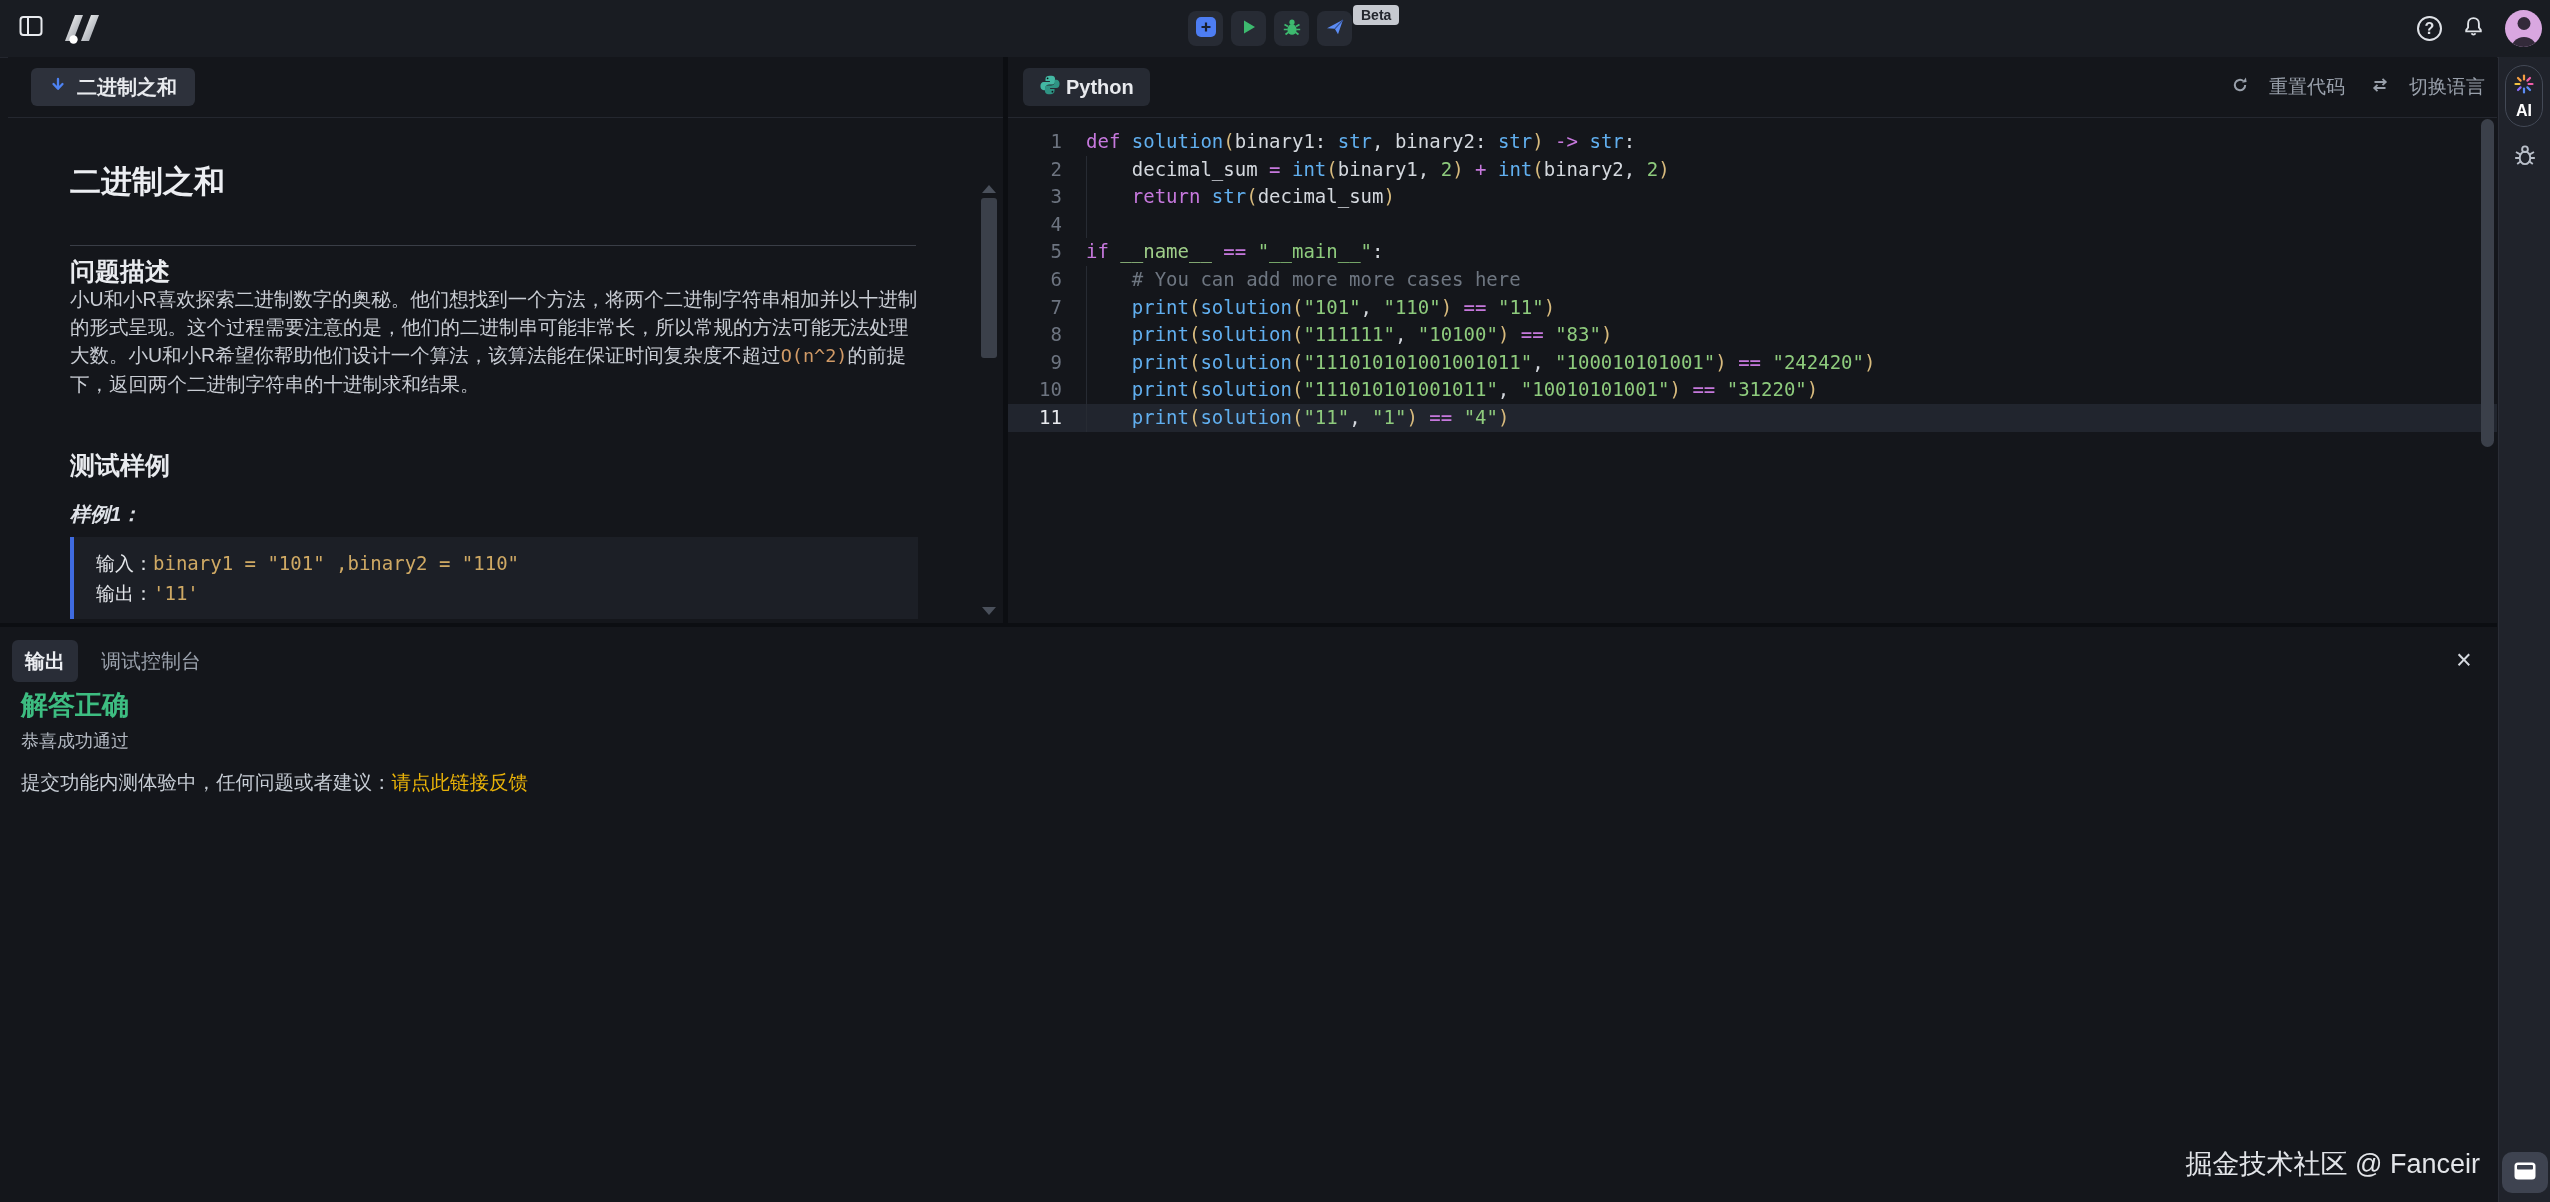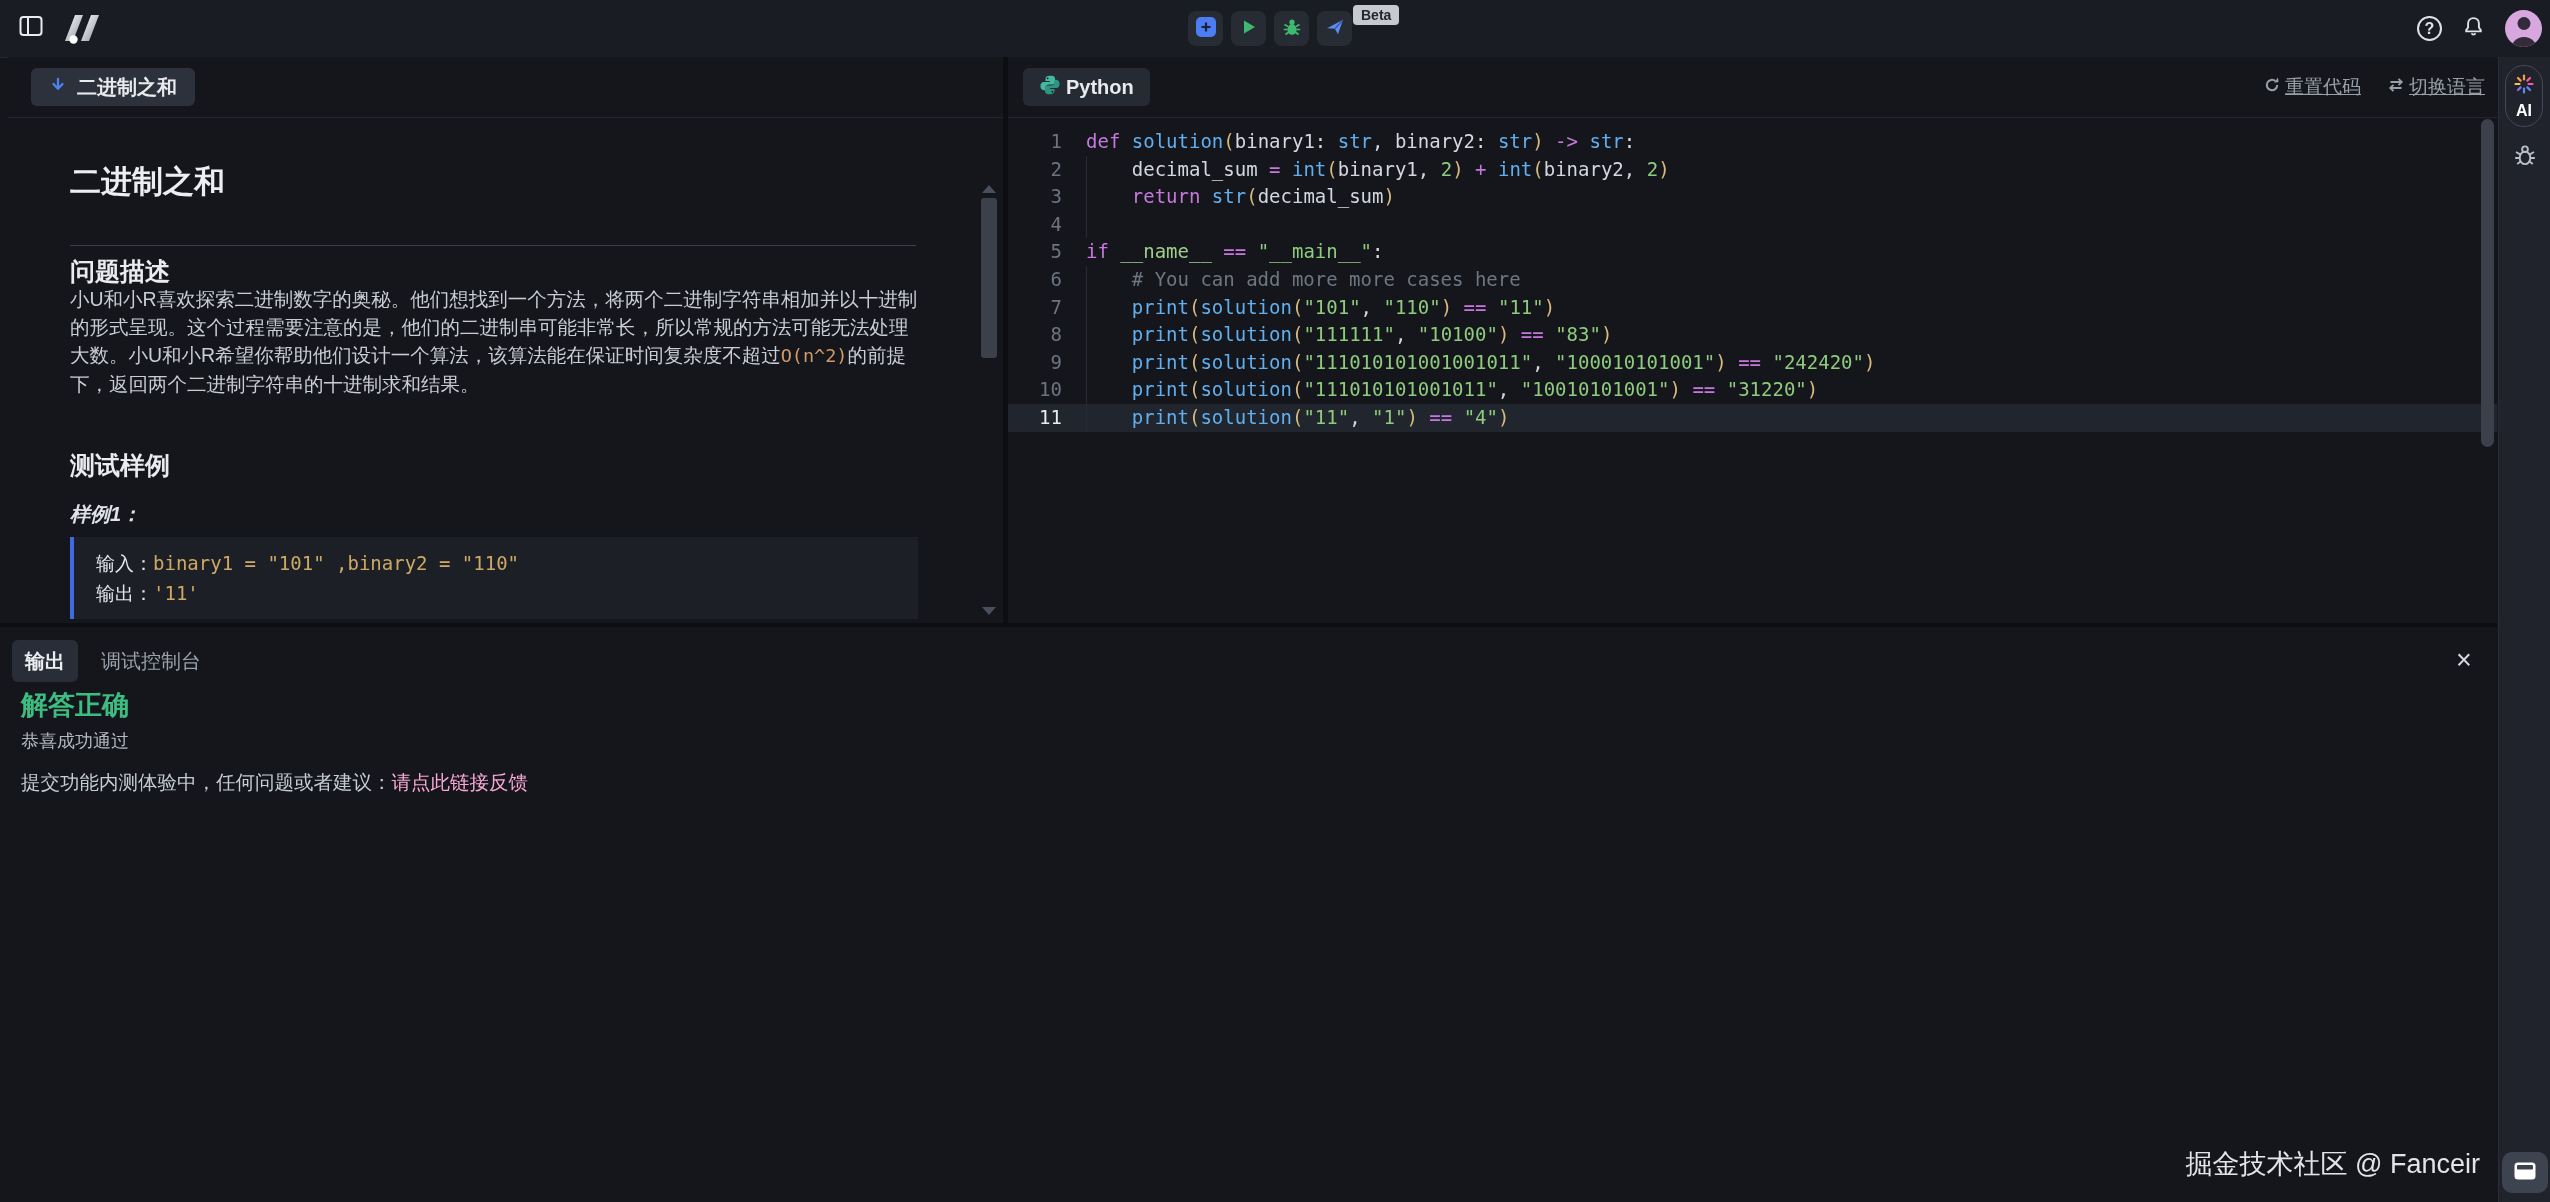--- a/index.html
+++ b/index.html
@@ -47,21 +47,21 @@
   .p-sb-up{position:absolute;right:15px;top:68px;width:0;height:0;border-left:7px solid transparent;border-right:7px solid transparent;border-bottom:8px solid #4a505b;}
   .p-sb-thumb{position:absolute;right:14px;top:81px;width:16px;height:160px;background:#3b404a;border-radius:3px;}
   .p-sb-down{position:absolute;right:15px;bottom:8px;width:0;height:0;border-left:7px solid transparent;border-right:7px solid transparent;border-top:8px solid #4a505b;}
 
   
   .editor{position:absolute;left:1008px;top:57px;width:1489px;height:566px;background:#14161b;}
   .e-strip{position:absolute;left:0;top:0;right:0;height:60px;border-bottom:1px solid #24272f;}
   .e-tab{position:absolute;left:15px;top:11px;height:38px;padding:0 16px;background:#262a33;border-radius:6px;
          display:flex;align-items:center;gap:5px;font-size:20px;font-weight:600;color:#e8eaee;}
   .e-actions{position:absolute;right:12px;top:0;height:60px;display:flex;align-items:center;gap:26px;font-size:19px;color:#99a0ab;}
-  .e-action{display:flex;align-items:center;gap:4px;text-decoration:underline;}
+  .e-action{display:flex;align-items:center;gap:20px;}
   .code{position:absolute;left:0;top:61px;right:0;bottom:0;padding-top:10px;
         font-family:"DejaVu Sans Mono",monospace;font-size:19px;line-height:27.6px;}
   .cl{position:relative;height:27.6px;display:flex;white-space:pre;}
   .cl .ln{width:54px;flex:none;text-align:right;color:#6d7480;}
   .cl .lt{flex:1;padding-left:24px;position:relative;}
   .cl.guide .lt::before{content:"";position:absolute;left:24px;top:0;bottom:0;width:1px;background:#272b33;}
   .cl.current{background:#21252e;}
   .cl.current .ln{color:#e8eaee;}
   .tk-k{color:#c678dd;} .tk-f{color:#61afef;} .tk-s{color:#8ecb7d;} .tk-n{color:#8ecb7d;}
   .tk-c{color:#6e7681;} .tk-o{color:#c678dd;} .tk-b{color:#d7ba7d;} .tk-t{color:#d4d8de;} .tk-d{color:#9fce89;}
@@ -77,21 +77,21 @@
   
   .bottom{position:absolute;left:0;top:627px;width:2547px;height:575px;background:#14161b;}
   .out-tab{position:absolute;left:12px;top:13px;height:42px;padding:0 13px;background:#292d37;border-radius:6px;
            display:flex;align-items:center;font-size:20px;font-weight:bold;color:#eceef2;}
   .console-tab{position:absolute;left:101px;top:13px;height:42px;display:flex;align-items:center;font-size:20px;color:#9aa1ac;}
   .close-x{position:absolute;left:2445px;top:14px;width:38px;height:38px;display:flex;align-items:center;justify-content:center;
            font-size:27px;color:#d6dae0;}
   .result-title{position:absolute;left:21px;top:60px;font-size:27px;font-weight:bold;color:#3dbd81;}
   .result-sub{position:absolute;left:21px;top:102px;font-size:18px;color:#b3b9c2;}
   .feedback{position:absolute;left:21px;top:142px;font-size:19.5px;color:#c6ccd4;}
-  .feedback a{color:#f9a8d4;text-decoration:none;}
+  .feedback a{color:#eab308;text-decoration:none;}
 
   
   .watermark{position:absolute;right:70px;top:1146px;font-size:27px;color:#eef0f4;opacity:.95;}
   .corner-btn{position:absolute;left:2502px;top:1152px;width:46px;height:41px;background:#3e4350;border-radius:10px;
               display:flex;align-items:center;justify-content:center;}
 </style>
 </head>
 <body>
 
 <div class="root">

